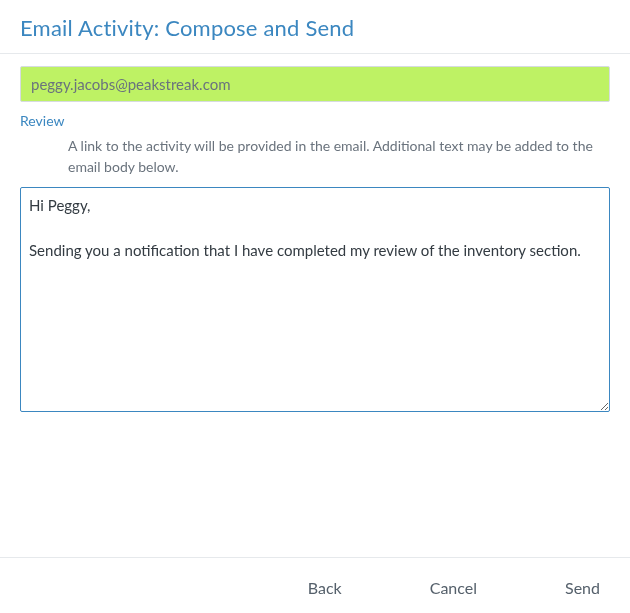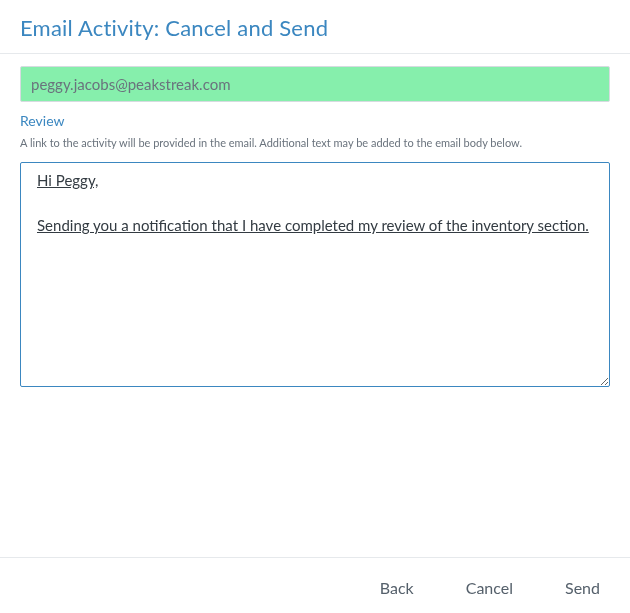--- a/index.html
+++ b/index.html
@@ -36,69 +36,69 @@
       color: #3b87c0;
       margin-top: 10px;
       margin-bottom: 6px;
       display: block;
       font-weight: 400;
     }
     .text-input {
       width: 100%;
       padding: 8px 10px;
       border: 1px solid #d6dbe0;
-      background: #86efac;
+      background: #bef264;
       font-size: 15px;
       color: #6a737d;
       border-radius: 2px;
       font-family: inherit;
     }
     .body-desc {
-      font-size: 11px;
+      font-size: 14px;
       color: #6a737d;
       line-height: 1.5;
       margin-bottom: 10px;
+      margin-left: 48px;
     }
     .body-textarea {
       width: 100%;
       height: 225px;
-      padding: 6px 16px;
+      padding: 6px 8px;
       border: 1px solid #3b87c0;
       font-size: 15px;
       color: #333b42;
       font-family: inherit;
       line-height: 1.5;
       resize: both;
       border-radius: 2px;
-      text-decoration: underline;
     }
     .dialog-footer {
       border-top: 1px solid #e6e9ec;
       padding: 14px 20px 10px 20px;
       display: flex;
       justify-content: flex-end;
-      gap: 32px;
+      gap: 68px;
     }
     .footer-btn {
       background: none;
       border: none;
       font-size: 16px;
       color: #55606b;
       cursor: pointer;
       padding: 6px 10px;
       font-family: inherit;
     }
   </style>
 </head>
 <body>
 
 <div class="dialog">
 
   <div class="dialog-header">
-    <h1 class="dialog-title">Email Activity: Cancel and Send</h1>
+    <h1 class="dialog-title">Email Activity: Compose and Send</h1>
   </div>
 
   <div class="dialog-body">
 
     <input type="text" class="text-input" value="peggy.jacobs@peakstreak.com" style="">
 
     <label class="field-label">Review</label>
 
     <p class="body-desc">A link to the activity will be provided in the email. Additional text may be added to the email body below.</p>
     <textarea class="body-textarea" style="">Hi Peggy,

